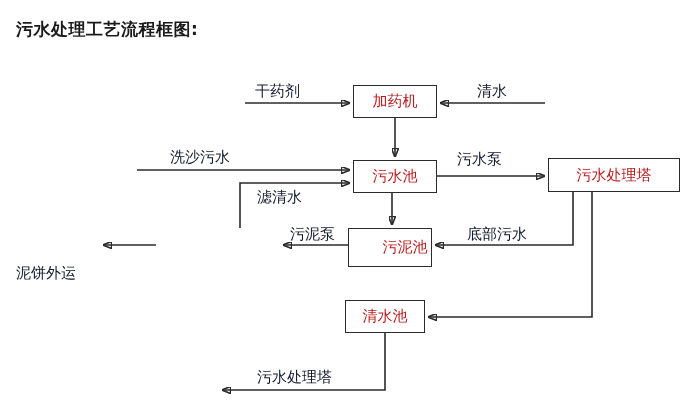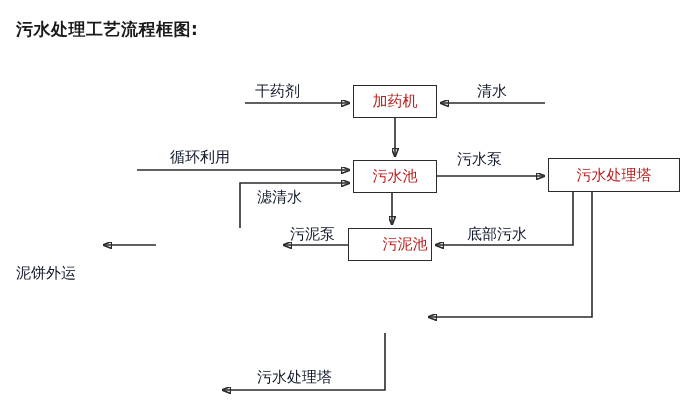--- a/index.html
+++ b/index.html
@@ -99,28 +99,29 @@
     <path d="M385,333 L385,390 L222,390" marker-end="url(#ah)"></path>
   </svg>
 
   <div class="node" style="left:353px; top:85px; width:84px; height:33px;">加药机</div>
 
   <div class="node" style="left:353px; top:160px; width:84px; height:33px;">污水池</div>
 
   <div class="node" style="left:548px; top:158px; width:132px; height:34px;">污水处理塔</div>
 
 
-  <div class="node" style="left:348px; top:228px; width:84px; height:33px;padding-left:30px;">污泥池</div>
+  <div class="node" style="left:348px; top:228px; width:84px; height:39px;padding-left:30px;">污泥池</div>
 
+  <div class="node" style="left:345px; top:300px; width:80px; height:33px;">清水池</div>
 
   <div class="edge-label" style="left:255px; top:82px;">干药剂</div>
 
   <div class="edge-label" style="left:477px; top:82px;text-align:center;">清水</div>
 
-  <div class="edge-label" style="left:170px; top:148px;">循环利用</div>
+  <div class="edge-label" style="left:170px; top:148px;">洗沙污水</div>
 
   <div class="edge-label" style="left:257px; top:188px;">滤清水</div>
 
   <div class="edge-label" style="left:457px; top:150px;">污水泵</div>
 
   <div class="edge-label" style="left:16px; top:228px;margin-top:36px;">泥饼外运</div>
 
   <div class="edge-label" style="left:290px; top:225px;">污泥泵</div>
 
   <div class="edge-label" style="left:467px; top:225px;">底部污水</div>

